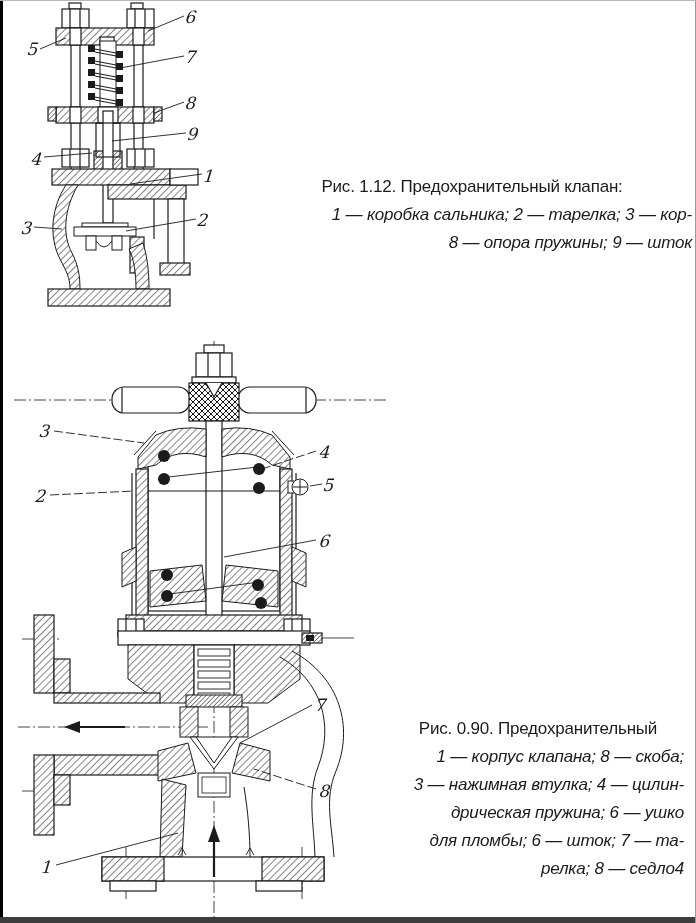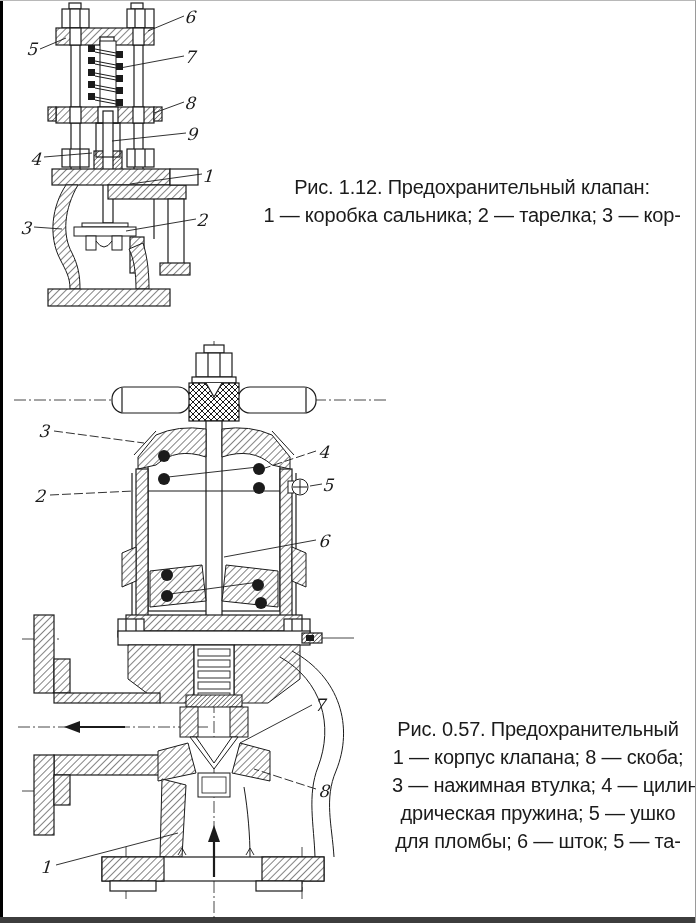--- a/index.html
+++ b/index.html
@@ -12,25 +12,25 @@
   .bottom-bar{position:absolute;left:0;bottom:0;width:100%;height:6px;background:#3d3d3d;}
   .fig{position:absolute;margin:0;}
   .fig svg{display:block;}
   .fig112{left:8px;top:0;width:230px;height:312px;}
   .fig113{left:10px;top:338px;width:380px;height:585px;}
   .callouts{position:absolute;left:0;top:0;width:100%;height:100%;pointer-events:none;}
   .callout{
     position:absolute;font:italic 17px "DejaVu Serif",serif;color:#1b1b1b;
     transform:skewX(-6deg);
   }
-  .caption{position:absolute;font-size:20px;line-height:28px;letter-spacing:-0.2px;}
+  .caption{position:absolute;font-size:17px;line-height:28px;letter-spacing:-0.2px;}
   .caption112{left:252px;top:172px;width:440px;}
   .caption113{left:392px;top:714px;width:292px;}
   .cap-title{text-align:center;}
-  .cap-line{text-align:center;white-space:nowrap;}
+  .cap-line{text-align:right;white-space:nowrap;font-style:italic;}
 </style>
 </head>
 <body>
 
 <div class="page">
   <div class="border-left"></div>
   <div class="bottom-bar"></div>
 
   <figure class="fig fig112">
     <svg width="230" height="312" viewBox="0 0 230 312">
@@ -175,20 +175,21 @@
         <span class="callout" style="left: 24px; top: 148px;">4</span>
         <span class="callout" style="left: 196px; top: 165px;">1</span>
         <span class="callout" style="left: 190px; top: 209px;">2</span>
         <span class="callout" style="left: 14px; top: 217px;">3</span>
       </div>
   </figure>
 
   <div class="caption caption112">
     <div class="cap-title">Рис. 1.12. Предохранительный клапан:</div>
     <div class="cap-line">1 — коробка сальника; 2 — тарелка; 3 — кор-</div>
+    <div class="cap-line">8 — опора пружины; 9 — шток</div>
   </div>
 
   <figure class="fig fig113">
     <svg width="380" height="585" viewBox="0 0 380 585">
       <defs>
         <pattern id="h13" patternUnits="userSpaceOnUse" width="5" height="5" patternTransform="rotate(45)">
           <rect width="5" height="5" fill="#ffffff"></rect>
           <line x1="0" y1="0" x2="0" y2="5" stroke="#1b1b1b" stroke-width="1.1"></line>
         </pattern>
         <pattern id="h13d" patternUnits="userSpaceOnUse" width="3.2" height="3.2" patternTransform="rotate(45)">
@@ -375,19 +376,20 @@
         <span class="callout" style="left: 310px; top: 103px;">4</span>
         <span class="callout" style="left: 314px; top: 136px;">5</span>
         <span class="callout" style="left: 310px; top: 192px;">6</span>
         <span class="callout" style="left: 306px; top: 356px;">7</span>
         <span class="callout" style="left: 310px; top: 442px;">8</span>
         <span class="callout" style="left: 32px; top: 518px;">1</span>
       </div>
   </figure>
 
   <div class="caption caption113">
-    <div class="cap-title">Рис. 0.57. Предохранительный</div>
+    <div class="cap-title">Рис. 0.90. Предохранительный</div>
     <div class="cap-line">1 — корпус клапана; 8 — скоба;</div>
     <div class="cap-line">3 — нажимная втулка; 4 — цилин-</div>
-    <div class="cap-line">дрическая пружина; 5 — ушко</div>
-    <div class="cap-line">для пломбы; 6 — шток; 5 — та-</div>
+    <div class="cap-line">дрическая пружина; 6 — ушко</div>
+    <div class="cap-line">для пломбы; 6 — шток; 7 — та-</div>
+    <div class="cap-line">релка; 8 — седло4</div>
   </div>
 </div>
 
 </body></html>

